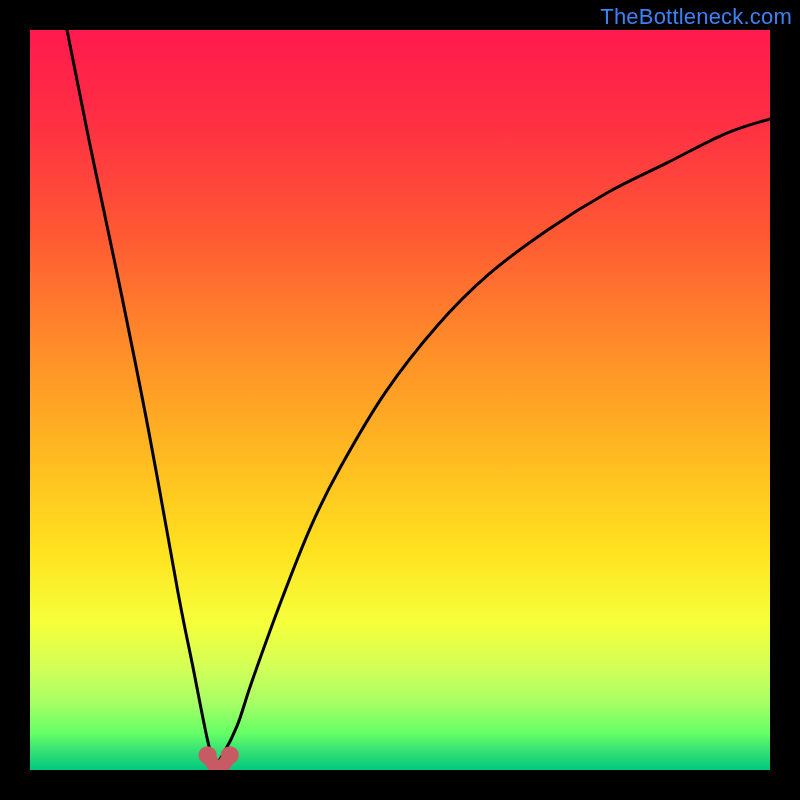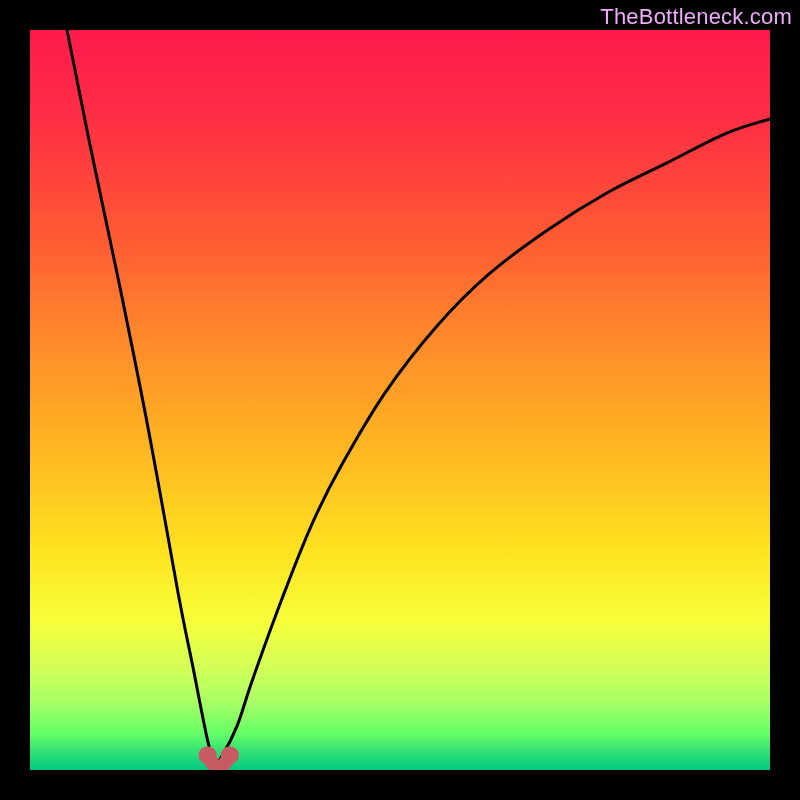--- a/index.html
+++ b/index.html
@@ -23,21 +23,21 @@
     position: absolute;
     left: 0;
     top: 0;
     width: 740px;
     height: 740px;
   }
   .watermark {
     position: absolute;
     top: 4px;
     right: 8px;
-    color: #f0abfc;
+    color: #3b82f6;
     font-size: 22px;
     font-weight: 500;
     letter-spacing: 0.2px;
     font-family: Arial, sans-serif;
   }
   svg { display: block; }
 </style>
 </head>
 <body>
 

